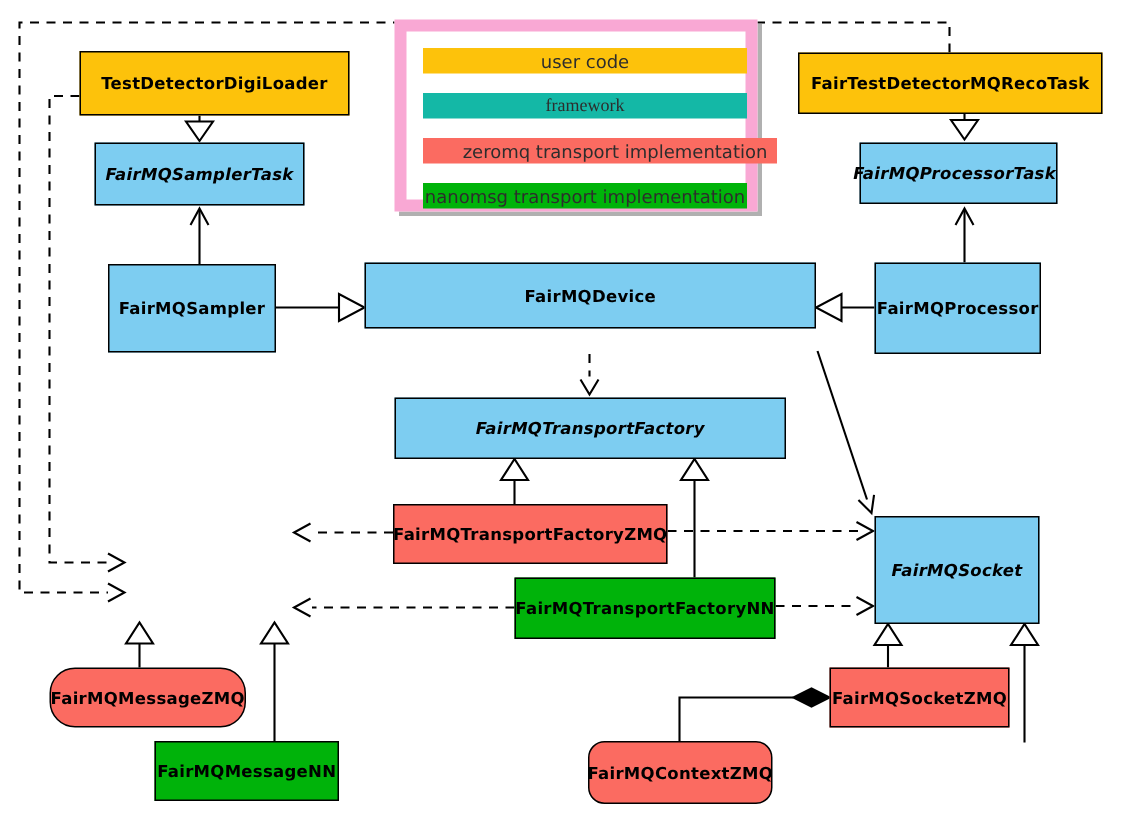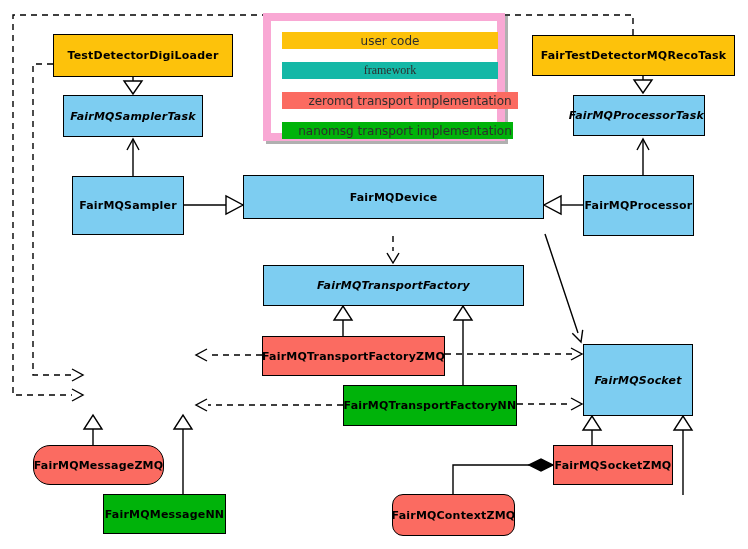--- a/index.html
+++ b/index.html
@@ -147,21 +147,21 @@
   <div id="legend">
     <div class="legend-row" style="top: 11px; background-color: rgb(253, 194, 11);">
         <span class="lbl">user code</span>
       </div>
     <div class="legend-row" style="top: 41px; background-color: #14b8a6; font-family: Liberation Serif, serif;">
         <span class="lbl">framework</span>
       </div>
     <div class="legend-row" style="top: 71px; background-color: rgb(251, 107, 97); padding-left: 20px;">
         <span class="lbl">zeromq transport implementation</span>
       </div>
-    <div class="legend-row" style="top: 101px; background-color: rgb(0, 179, 10); padding-left: 15px;">
+    <div class="legend-row" style="top: 101px; background-color: rgb(0, 179, 10);">
         <span class="lbl">nanomsg transport implementation</span>
       </div>
   </div>
 
   <div class="node" style="left: 53px; top: 34px; width: 180px; height: 43px; background-color: rgb(253, 194, 11);">
       <span class="lbl">TestDetectorDigiLoader</span>
     </div>
   <div class="node" style="left: 532px; top: 35px; width: 203px; height: 41px; background-color: rgb(253, 194, 11);">
       <span class="lbl">FairTestDetectorMQRecoTask</span>
     </div>

